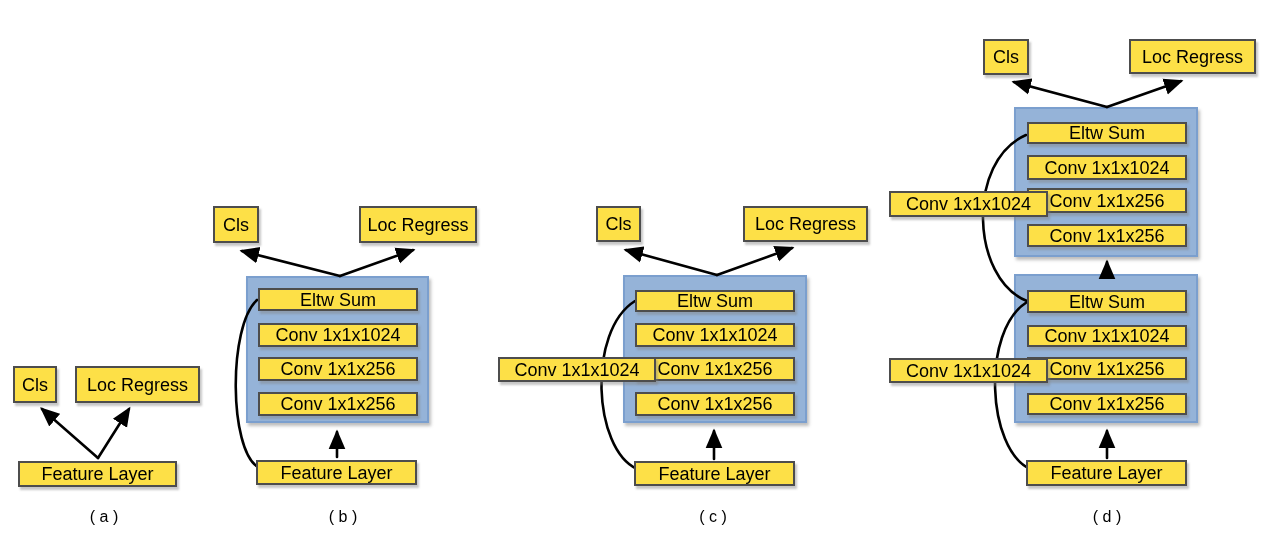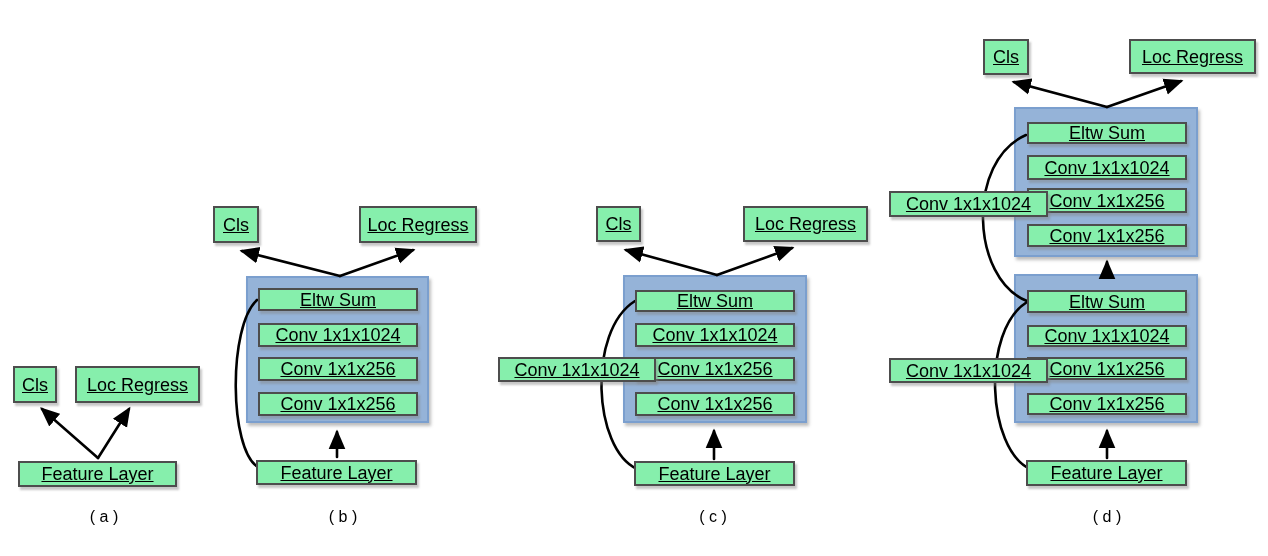--- a/index.html
+++ b/index.html
@@ -12,26 +12,25 @@
     position:absolute; z-index:1;
     background:var(--module-fill,#95b3d8);
     border:2px solid var(--module-border,#7b9fce);
     box-sizing:border-box;
     box-shadow:2px 3px 3px rgba(110,110,110,0.45);
   }
   .wires{position:absolute; left:0; top:0; z-index:2;}
   .wire{fill:none; stroke:var(--arrow,#000); stroke-width:2.6; stroke-linecap:round;}
   .box{
     position:absolute; z-index:3;
-    background:#86efac; border:2px solid var(--box-border,#4d4d4d);
+    background:#fde047; border:2px solid var(--box-border,#4d4d4d);
     box-sizing:border-box;
     display:flex; align-items:center; justify-content:center;
     font-size:18px; line-height:1; white-space:nowrap;
     box-shadow:2px 2.5px 2px rgba(130,130,130,0.45);
-    text-decoration:underline;
   }
   .left-box{z-index:4;}
   .caption{
     position:absolute; z-index:3; top:506px; width:90px; height:22px;
     display:flex; align-items:center; justify-content:center;
     font-size:16px;
   }
 </style>
 </head>
 <body>

